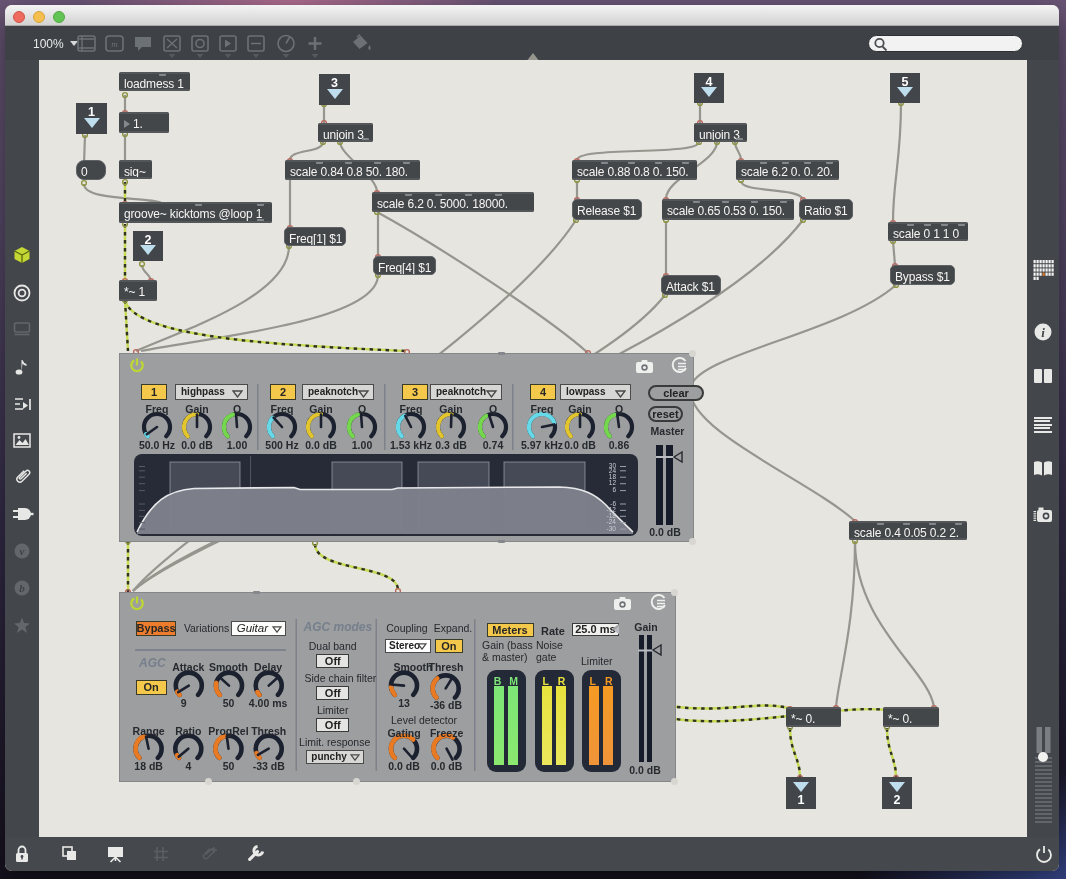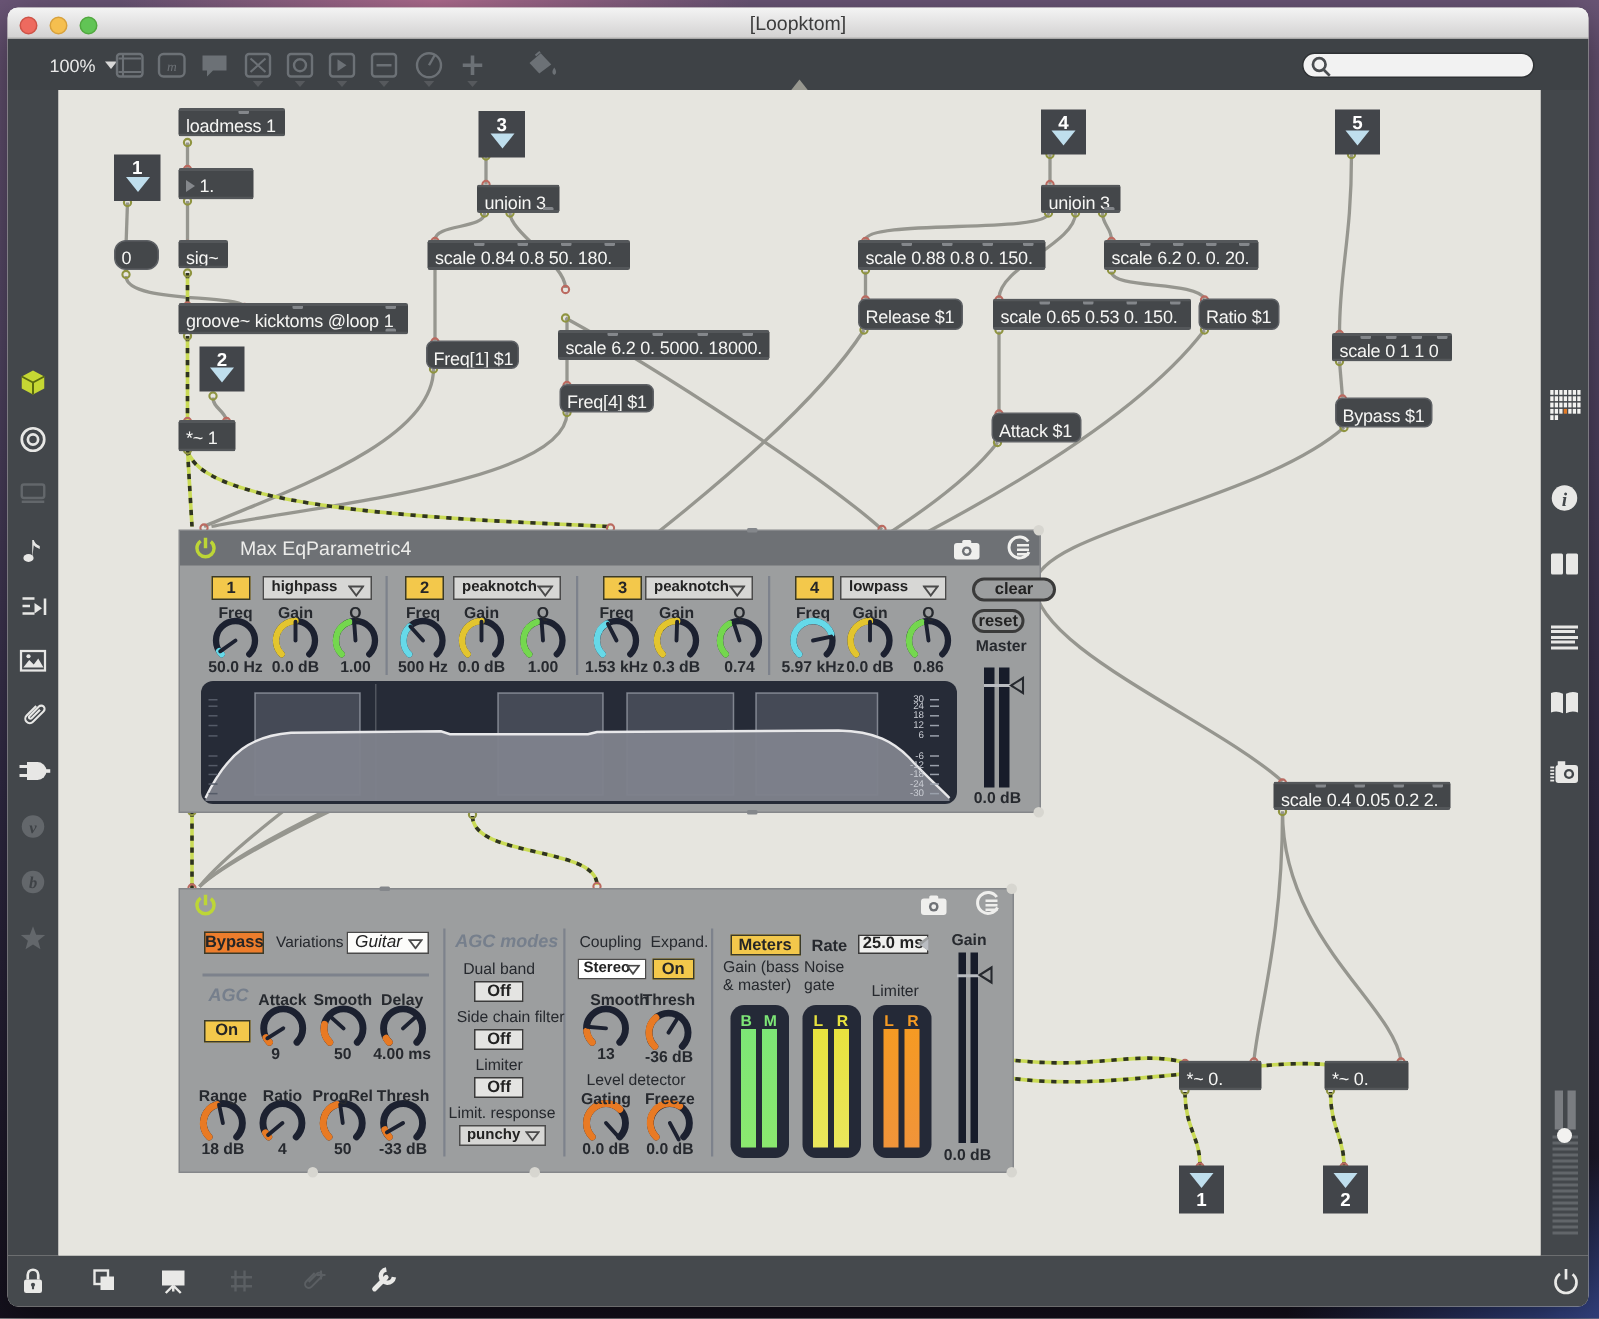--- a/index.html
+++ b/index.html
@@ -50,21 +50,20 @@
 .mgroup{position:absolute;background:#242937;border-radius:9px}
 .mlab{position:absolute;font-size:10.5px;font-weight:bold;top:5px;width:14px;text-align:center}
 .bar{position:absolute;top:16px;bottom:7px;width:10px}
 .dot{position:absolute;width:7px;height:7px;border-radius:50%;background:#d7d6d0}
 </style></head><body>
 <div id="win">
 <div id="tbar">
 <div class="tl" style="left:8px;background:#ee6a5f;border:1px solid #ce5347"></div>
 <div class="tl" style="left:28px;background:#f5bf4f;border:1px solid #d8a13b"></div>
 <div class="tl" style="left:48px;background:#61c455;border:1px solid #51a83f"></div>
-<div id="title">[Loopktom]</div>
 </div>
 <div id="topbar">
 <div id="pct">100% <span style="display:inline-block;width:0;height:0;border-left:4px solid transparent;border-right:4px solid transparent;border-top:5px solid #d8d8d8;margin-left:3px;vertical-align:2px"></span></div>
 <svg width="1054" height="34" style="position:absolute;left:0;top:0" fill="none" stroke="#6c7176" stroke-width="1.6">
         <rect x="73" y="10" width="17" height="15" rx="2"></rect>
         <path d="M77 10 V25 M74 13 H89 M74 22 H89" stroke-width="1.4"></path>
         <rect x="101" y="10" width="17" height="15" rx="3"></rect>
         <text x="109.5" y="21" fill="#6c7176" stroke="none" font-size="9" font-style="italic" text-anchor="middle" font-family="Liberation Serif">m</text>
         <path d="M130 11 h16 v10 h-9 l-4 4 v-4 h-3 z" fill="#6c7176" stroke="none"></path>
         <rect x="159" y="10" width="16" height="15" rx="2"></rect>
@@ -359,21 +358,21 @@
         <div class="lab">2</div>
         <div class="tri"></div>
       </div>
       <div class="ob" style="left:80px;top:220px;width:38px;height:21px;">*~ 1</div>
       <div class="um dn" style="left:280px;top:14px;width:31px;height:31px">
         <div class="lab">3</div>
         <div class="tri"></div>
       </div>
       <div class="ob" style="left:279px;top:63px;width:55px;height:19px;"><span class="nub" style="left:44px;bottom:-1px"></span>unjoin 3</div>
       <div class="ob" style="left:246px;top:100px;width:135px;height:20px;"><span class="nub" style="left:31px;top:-1px"></span><span class="nub" style="left:60px;top:-1px"></span><span class="nub" style="left:89px;top:-1px"></span><span class="nub" style="left:118px;top:-1px"></span>scale 0.84 0.8 50. 180.</div>
-      <div class="ob" style="left:333px;top:132px;width:141px;height:20px;margin-top:28px;"><span class="nub" style="left:33px;top:-1px"></span><span class="nub" style="left:63px;top:-1px"></span><span class="nub" style="left:93px;top:-1px"></span><span class="nub" style="left:123px;top:-1px"></span>scale 6.2 0. 5000. 18000.</div>
+      <div class="ob" style="left:333px;top:132px;width:162px;height:20px;"><span class="nub" style="left:33px;top:-1px"></span><span class="nub" style="left:63px;top:-1px"></span><span class="nub" style="left:93px;top:-1px"></span><span class="nub" style="left:123px;top:-1px"></span>scale 6.2 0. 5000. 18000.</div>
       <div class="msg" style="left:245px;top:167px;width:62px;height:19px;">Freq[1] $1</div>
       <div class="msg" style="left:334px;top:196px;width:63px;height:19px;">Freq[4] $1</div>
       <div class="um dn" style="left:655px;top:13px;width:30px;height:30px">
         <div class="lab">4</div>
         <div class="tri"></div>
       </div>
       <div class="ob" style="left:655px;top:63px;width:53px;height:19px;"><span class="nub" style="left:42px;bottom:-1px"></span>unjoin 3</div>
       <div class="ob" style="left:533px;top:100px;width:125px;height:20px;"><span class="nub" style="left:29px;top:-1px"></span><span class="nub" style="left:56px;top:-1px"></span><span class="nub" style="left:83px;top:-1px"></span><span class="nub" style="left:110px;top:-1px"></span>scale 0.88 0.8 0. 150.</div>
       <div class="ob" style="left:697px;top:100px;width:103px;height:20px;"><span class="nub" style="left:24px;top:-1px"></span><span class="nub" style="left:46px;top:-1px"></span><span class="nub" style="left:68px;top:-1px"></span><span class="nub" style="left:90px;top:-1px"></span>scale 6.2 0. 0. 20.</div>
       <div class="msg" style="left:533px;top:139px;width:70px;height:21px;">Release $1</div>
@@ -391,23 +390,20 @@
       <div class="ob" style="left:844px;top:647px;width:56px;height:20px;">*~ 0.</div>
       <div class="um up" style="left:747px;top:717px;width:30px;height:32px">
         <div class="lab">1</div>
         <div class="tri"></div>
       </div>
       <div class="um up" style="left:843px;top:717px;width:30px;height:32px">
         <div class="lab">2</div>
         <div class="tri"></div>
       </div>
 <div class="panel" style="left:81px;top:294px;width:573px;height:187px">
-        <div class="ptitle" style="height:23px">
-          <span style="position:absolute;left:40px;top:4px">Max EqParametric4</span>
-        </div>
         <svg width="573" height="187" style="position:absolute;left:0;top:0">
           <g transform="translate(10,3)">
             <circle cx="7" cy="8.5" r="5.7" stroke="#bdd636" stroke-width="2.3" stroke-dasharray="23.3 7.2" fill="none"></circle>
             <path d="M7 1.5 V8.5" stroke="#bdd636" stroke-width="2.3" fill="none"></path>
           </g>
           <g transform="translate(516,6)" fill="#efefed">
             <rect x="0" y="2" width="17" height="11" rx="2"></rect>
             <rect x="5.5" y="0" width="6" height="3" rx="1"></rect>
             <circle cx="8.5" cy="7.5" r="3.2" fill="#6e7175"></circle>
             <circle cx="8.5" cy="7.5" r="1.6" fill="#efefed"></circle>

